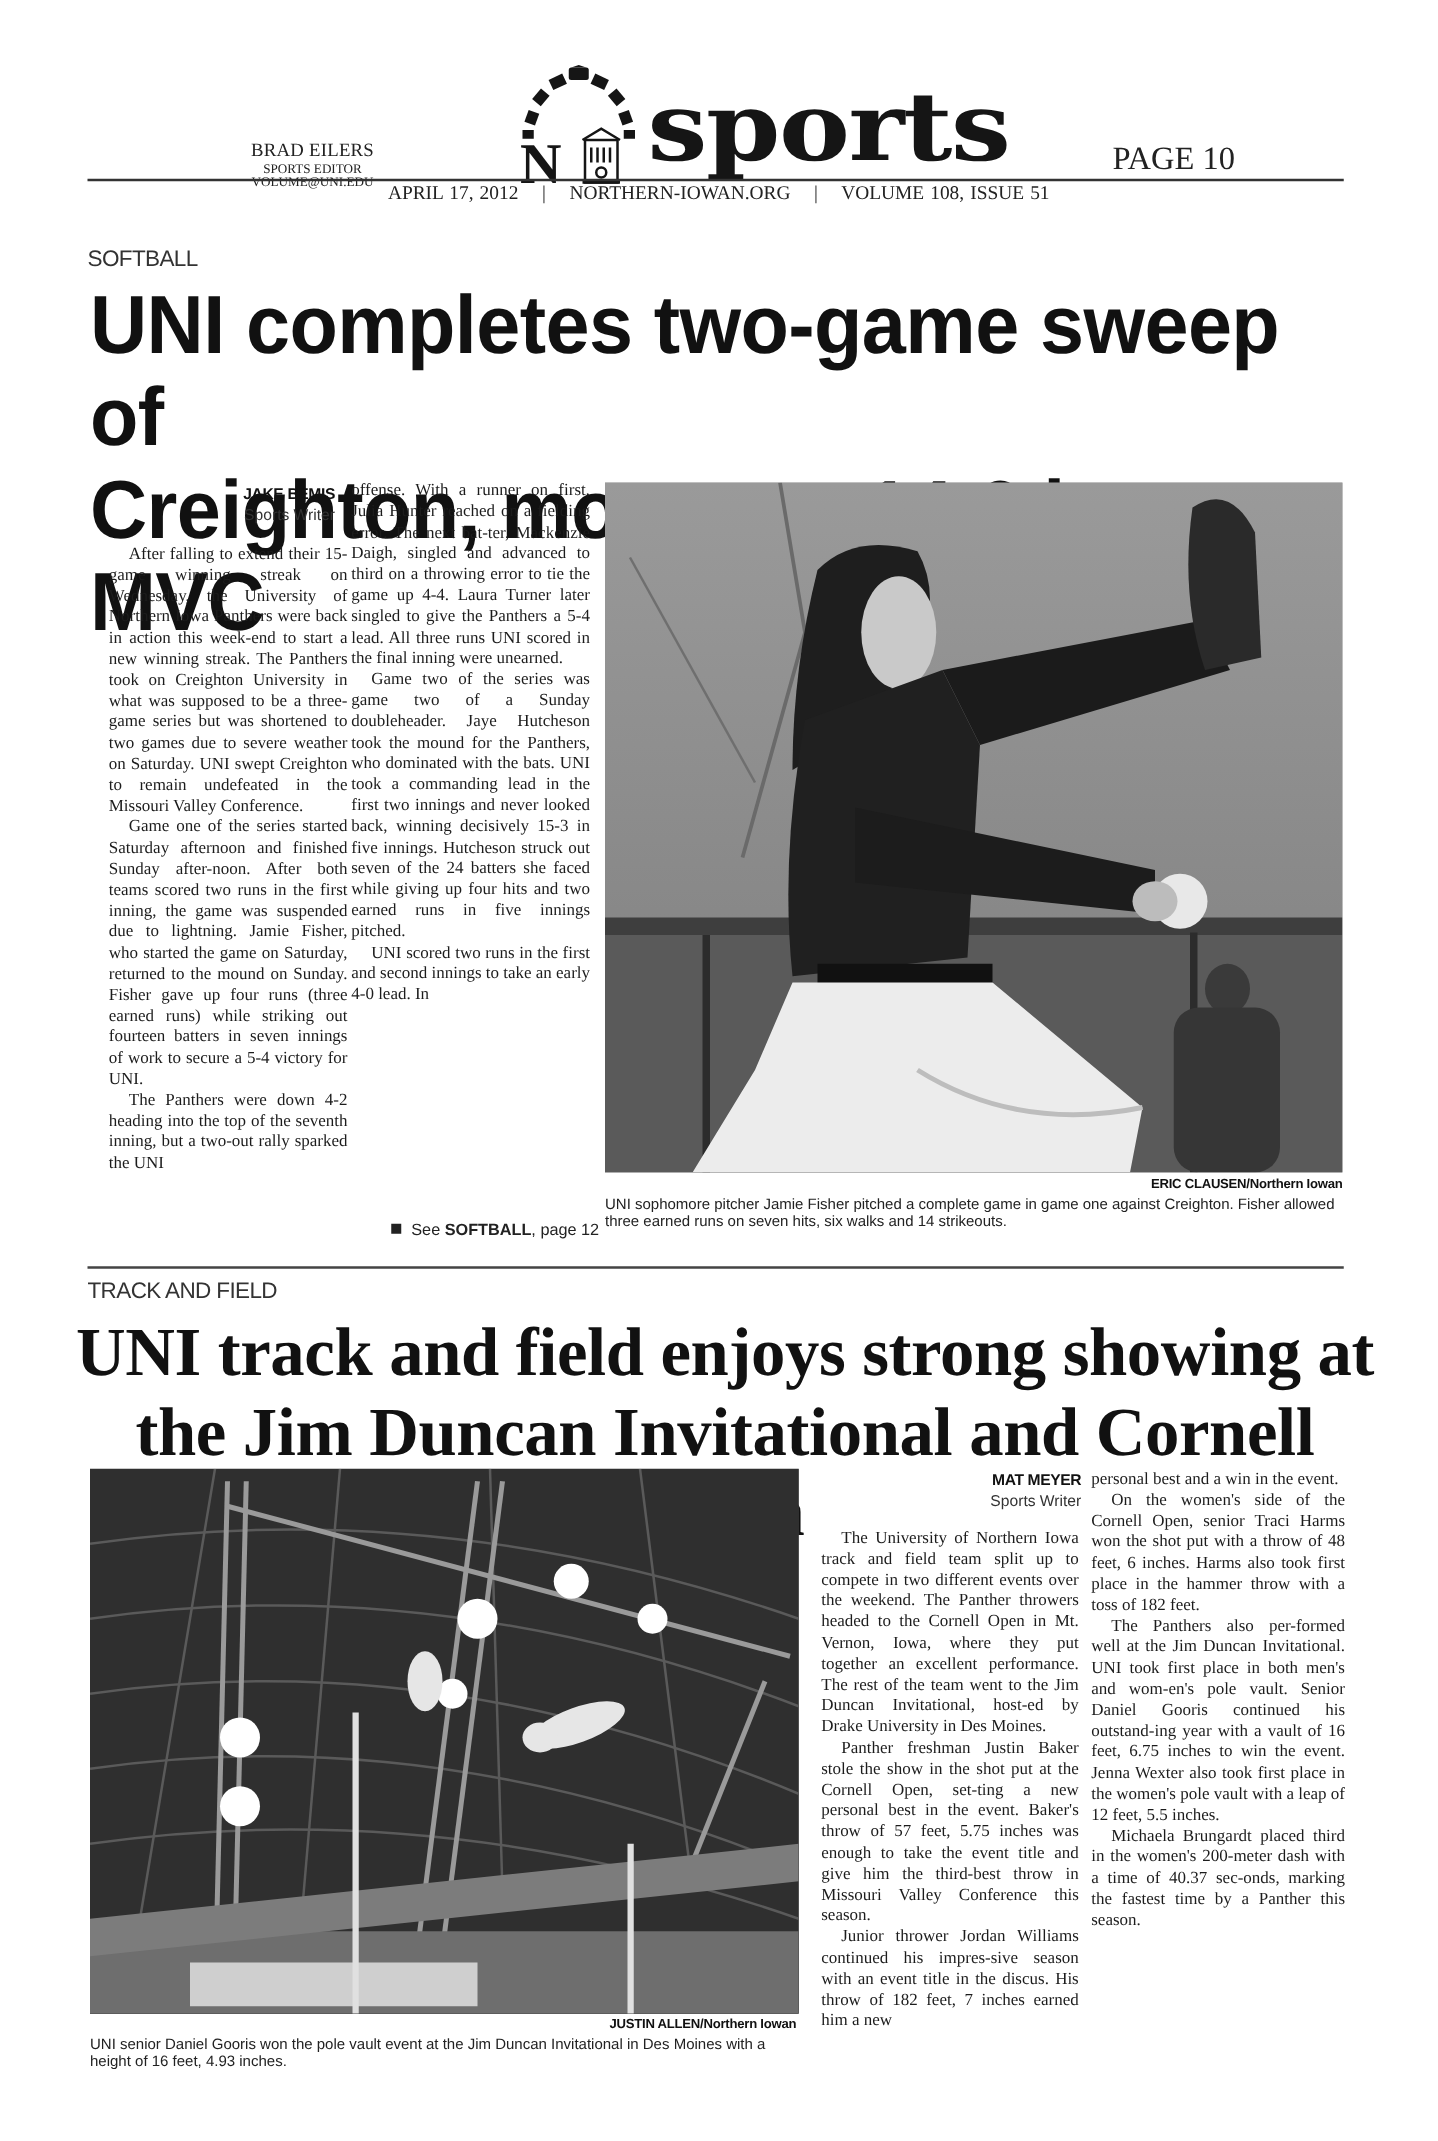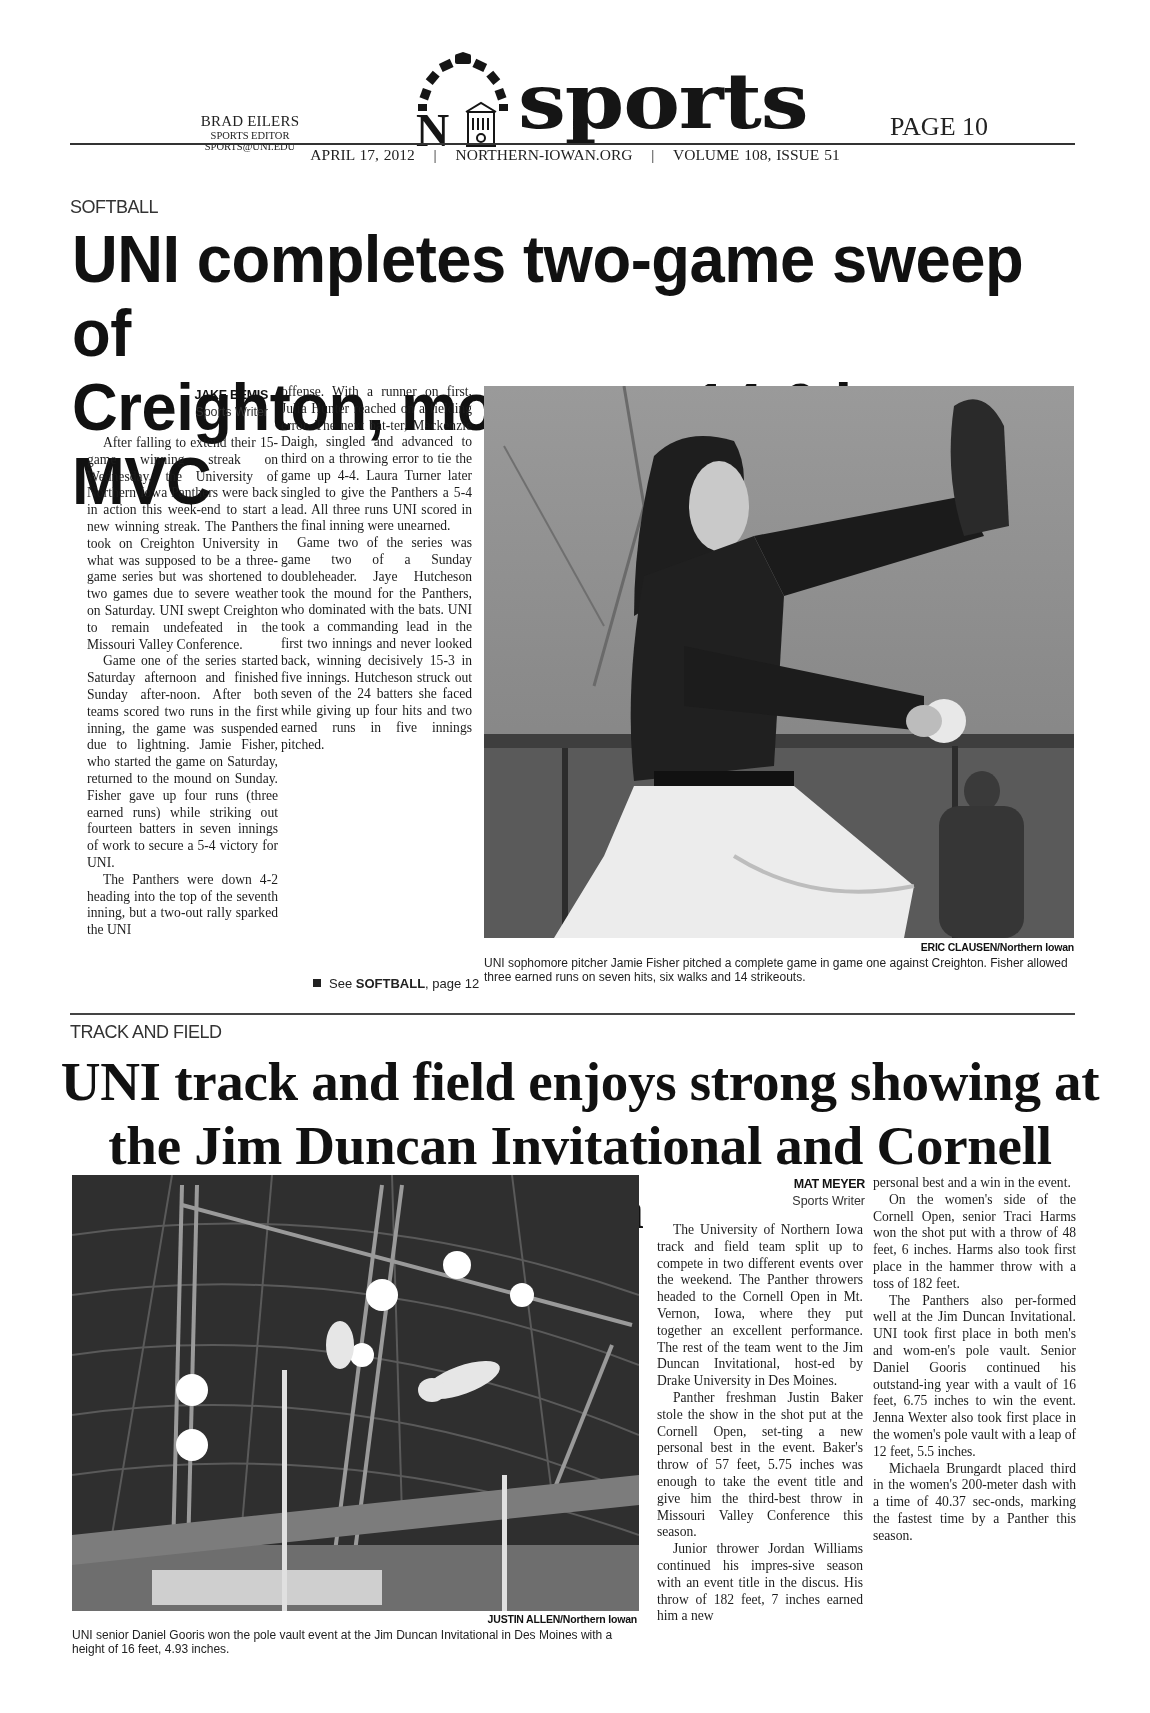--- a/index.html
+++ b/index.html
@@ -48,21 +48,21 @@
 
   
   .tf-head { position: absolute; left: 60px; top: 1050px; width: 1040px; text-align: center; font-family: "Liberation Serif", serif; font-size: 55px; line-height: 64px; color: #111; letter-spacing: -0.3px; }
 </style>
 </head>
 <body>
 
 <div class="mast-editor">
   <div class="name">BRAD EILERS</div>
   <div class="role">SPORTS EDITOR</div>
-  <div class="email">SPORTS@UNI.EDU</div>
+  <div class="email">VOLUME@UNI.EDU</div>
 </div>
 
 <div class="logo">
   <svg viewBox="0 0 100 96" width="100" height="96">
 
     <g fill="#151515">
       <rect x="42" y="2" width="16" height="10" rx="2"></rect>
       <path d="M44 2 l6 -2 l6 2 z"></path>
       <rect x="27" y="9" width="12" height="9" transform="rotate(-25 33 13)"></rect>
       <rect x="61" y="9" width="12" height="9" transform="rotate(25 67 13)"></rect>
@@ -115,20 +115,21 @@
 
 <div class="col" style="left:87px; top:435px; width:191px;">
   <p>After falling to extend their 15-game winning streak on Wednesday, the University of Northern Iowa Panthers were back in action this week-end to start a new winning streak. The Panthers took on Creighton University in what was supposed to be a three-game series but was shortened to two games due to severe weather on Saturday. UNI swept Creighton to remain undefeated in the Missouri Valley Conference.</p>
   <p>Game one of the series started Saturday afternoon and finished Sunday after-noon. After both teams scored two runs in the first inning, the game was suspended due to lightning. Jamie Fisher, who started the game on Saturday, returned to the mound on Sunday. Fisher gave up four runs (three earned runs) while striking out fourteen batters in seven innings of work to secure a 5-4 victory for UNI.</p>
   <p>The Panthers were down 4-2 heading into the top of the seventh inning, but a two-out rally sparked the UNI</p>
 </div>
 
 <div class="col" style="left:281px; top:384px; width:191px;">
   <p class="noindent">offense. With a runner on first, Julia Hunter reached on a fielding error. The next bat-ter, Mackenzie Daigh, singled and advanced to third on a throwing error to tie the game up 4-4. Laura Turner later singled to give the Panthers a 5-4 lead. All three runs UNI scored in the final inning were unearned.</p>
   <p>Game two of the series was game two of a Sunday doubleheader. Jaye Hutcheson took the mound for the Panthers, who dominated with the bats. UNI took a commanding lead in the first two innings and never looked back, winning decisively 15-3 in five innings. Hutcheson struck out seven of the 24 batters she faced while giving up four hits and two earned runs in five innings pitched.</p>
+  <p>UNI scored two runs in the first and second innings to take an early 4-0 lead. In</p>
 </div>
 
 <div class="jump">
   <span class="sq"></span><span>See</span>
   <b>SOFTBALL</b><span>, page 12</span>
 </div>
 
 <div class="photo" style="left:484px; top:386px; width:590px; height:552px; background:#8a8a8a;">
   <svg viewBox="0 0 590 552" preserveAspectRatio="none">
     <defs>

